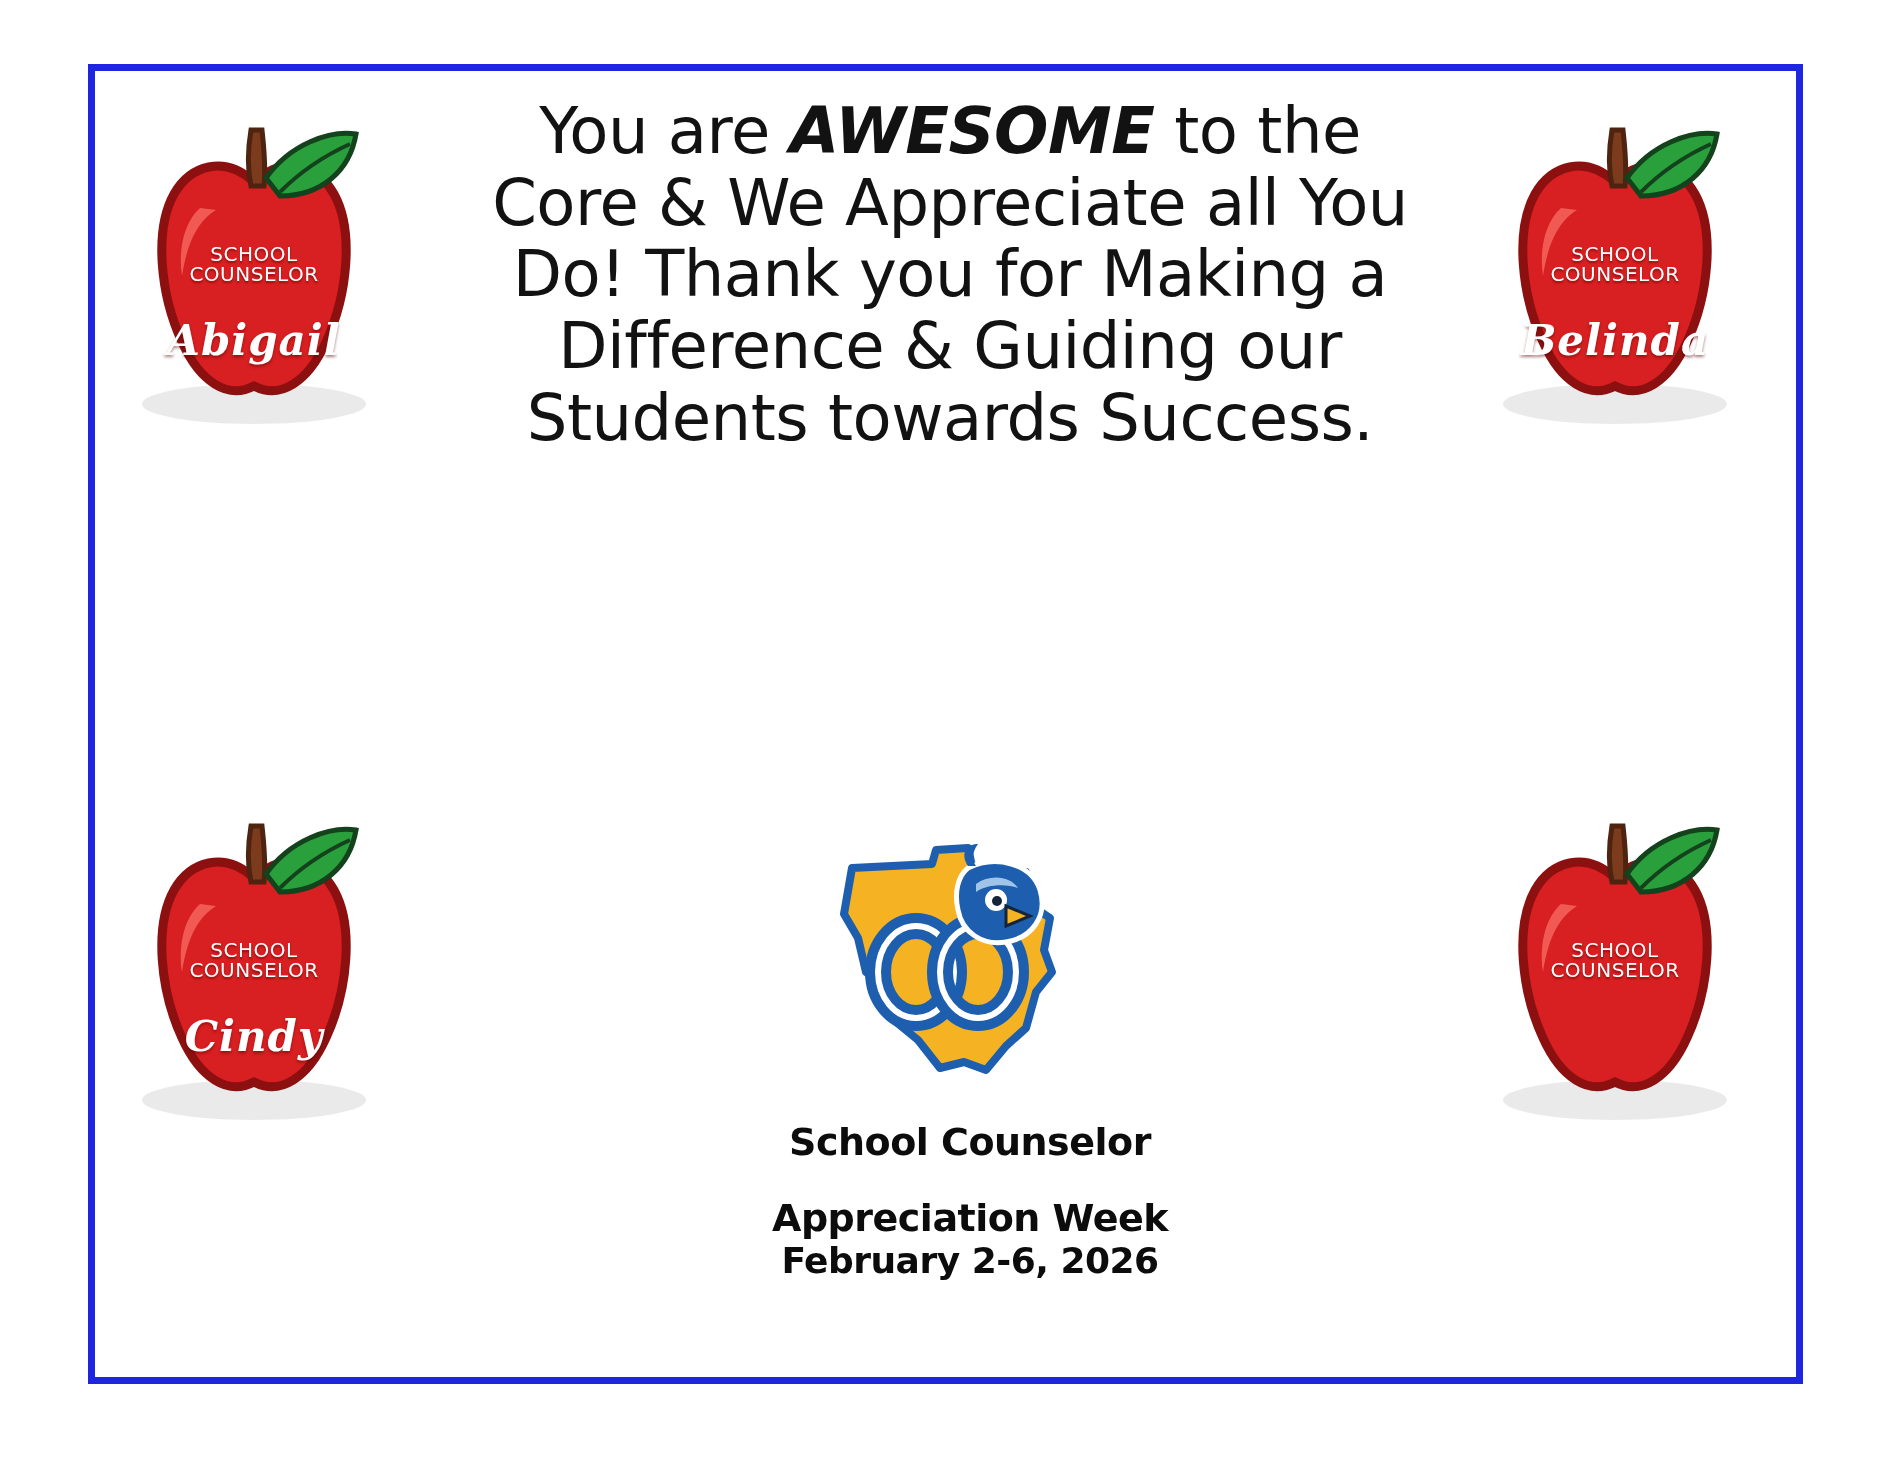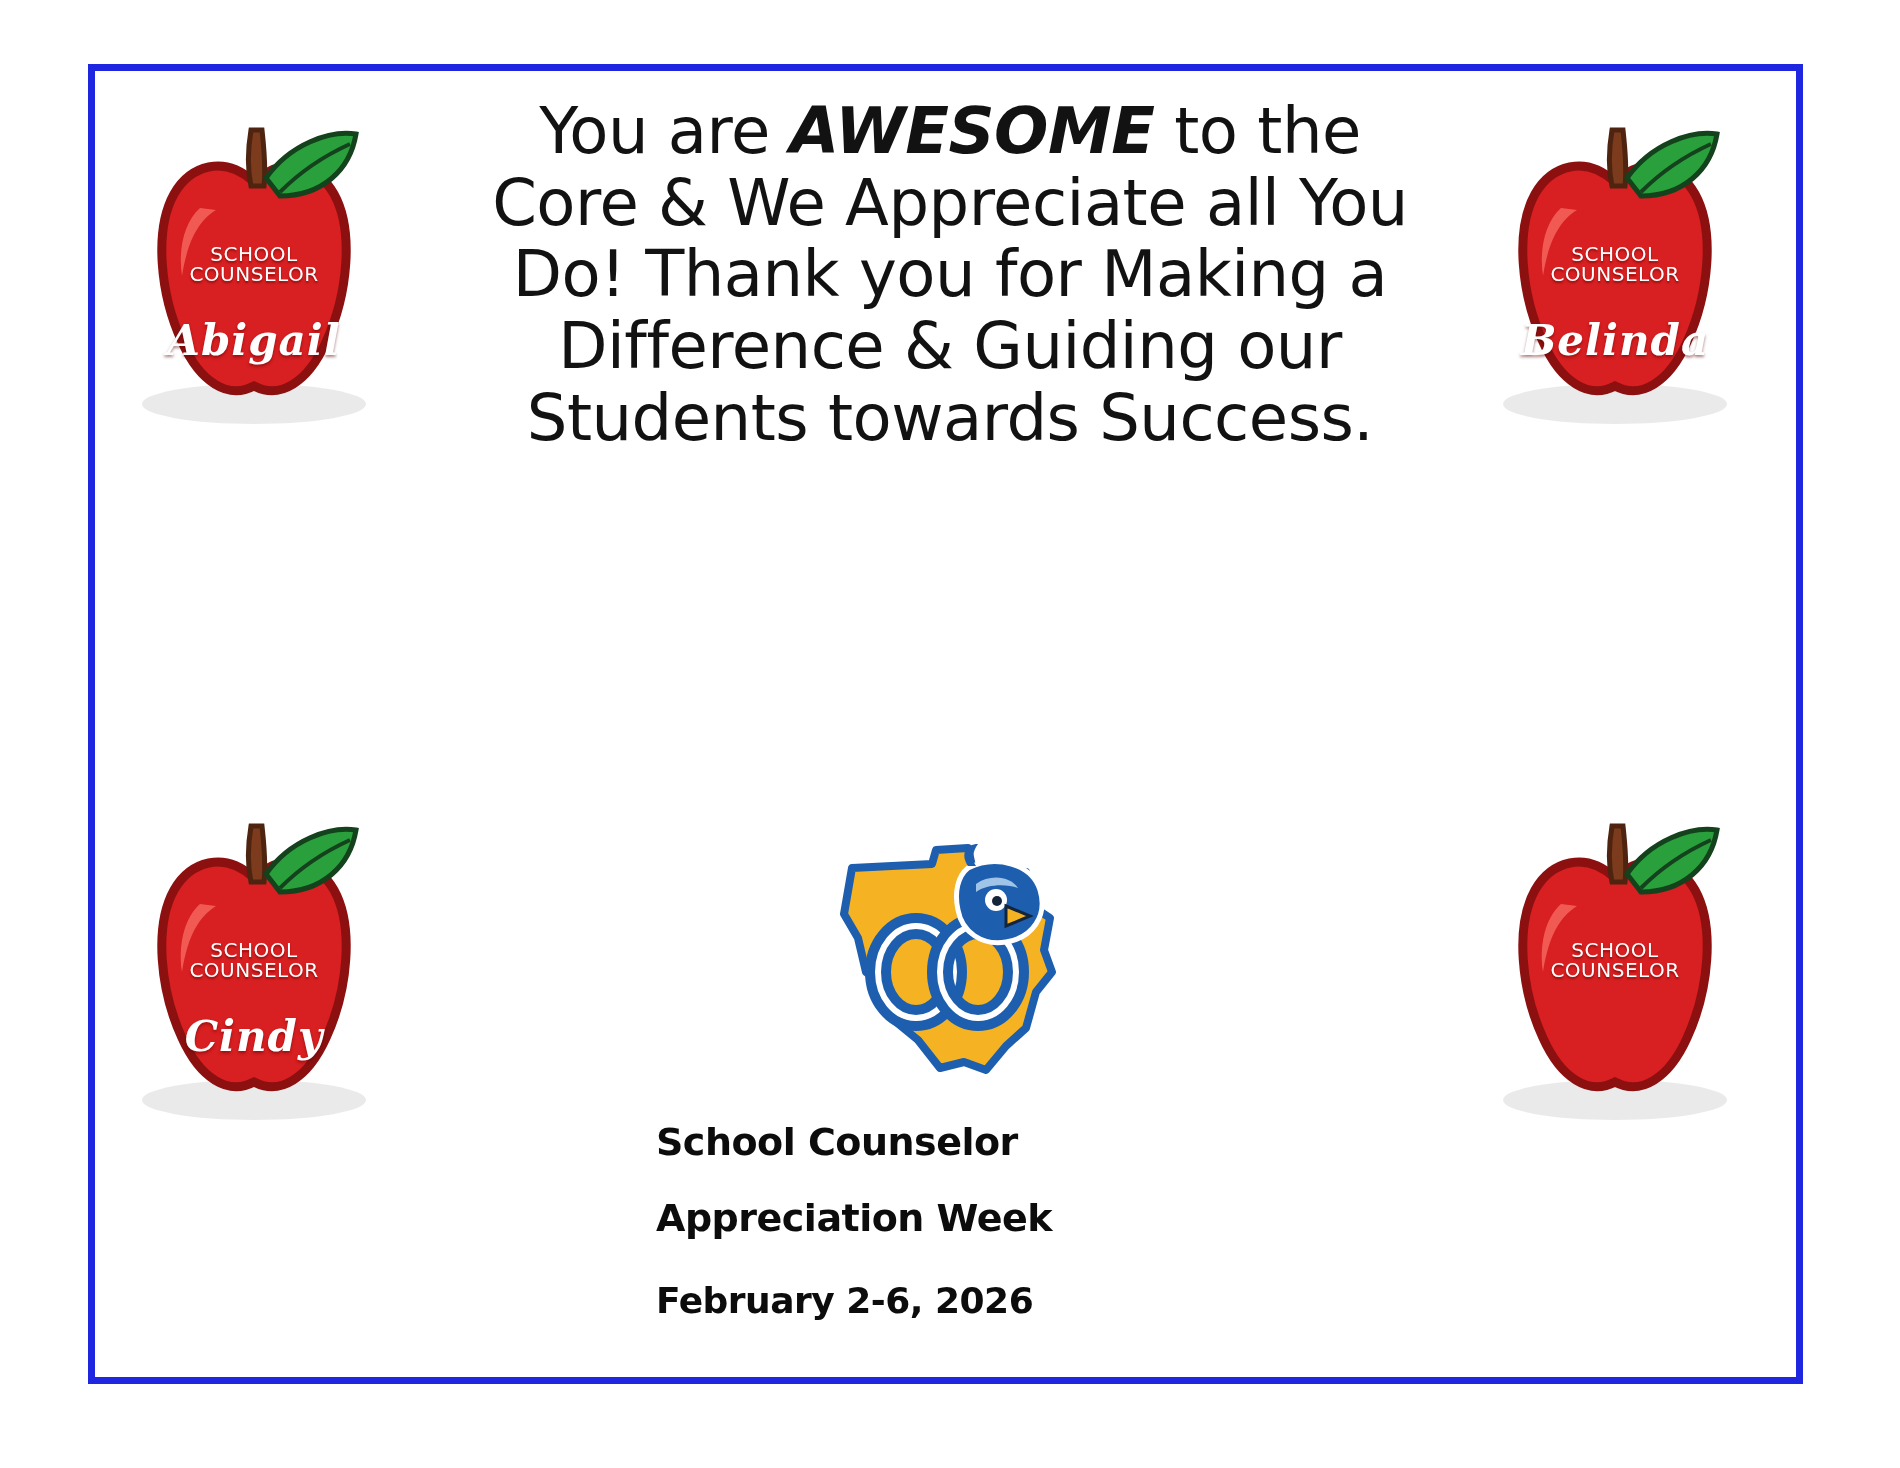--- a/index.html
+++ b/index.html
@@ -100,31 +100,31 @@
     left: 800px;
     top: 832px;
     width: 300px;
     height: 250px;
   }
   .logo svg { display: block; width: 100%; height: 100%; }
 
   
   .footer {
     position: absolute;
-    left: 656px;
+    left: 640px;
     top: 1120px;
     width: 660px;
-    text-align: left;
+    text-align: center;
     font-family: "DejaVu Sans", sans-serif;
     font-weight: 700;
     color: #0c0c0c;
   }
   .footer .line1 { font-size: 38px; letter-spacing: -0.5px; }
   .footer .line2 { font-size: 38px; margin-top: 32px; letter-spacing: -0.5px; }
-  .footer .line3 { font-size: 36px; margin-top: 40px; letter-spacing: -0.5px; }
+  .footer .line3 { font-size: 36px; letter-spacing: -0.5px; }
 </style>
 </head>
 <body>
 
 <div class="poster">
 
   <div class="poster-border"></div>
 
   <div class="headline">
     <span>You are </span><span class="em">AWESOME</span><span> to the Core &amp; We Appreciate all You Do! Thank you for Making a Difference &amp; Guiding our Students towards Success.</span>

